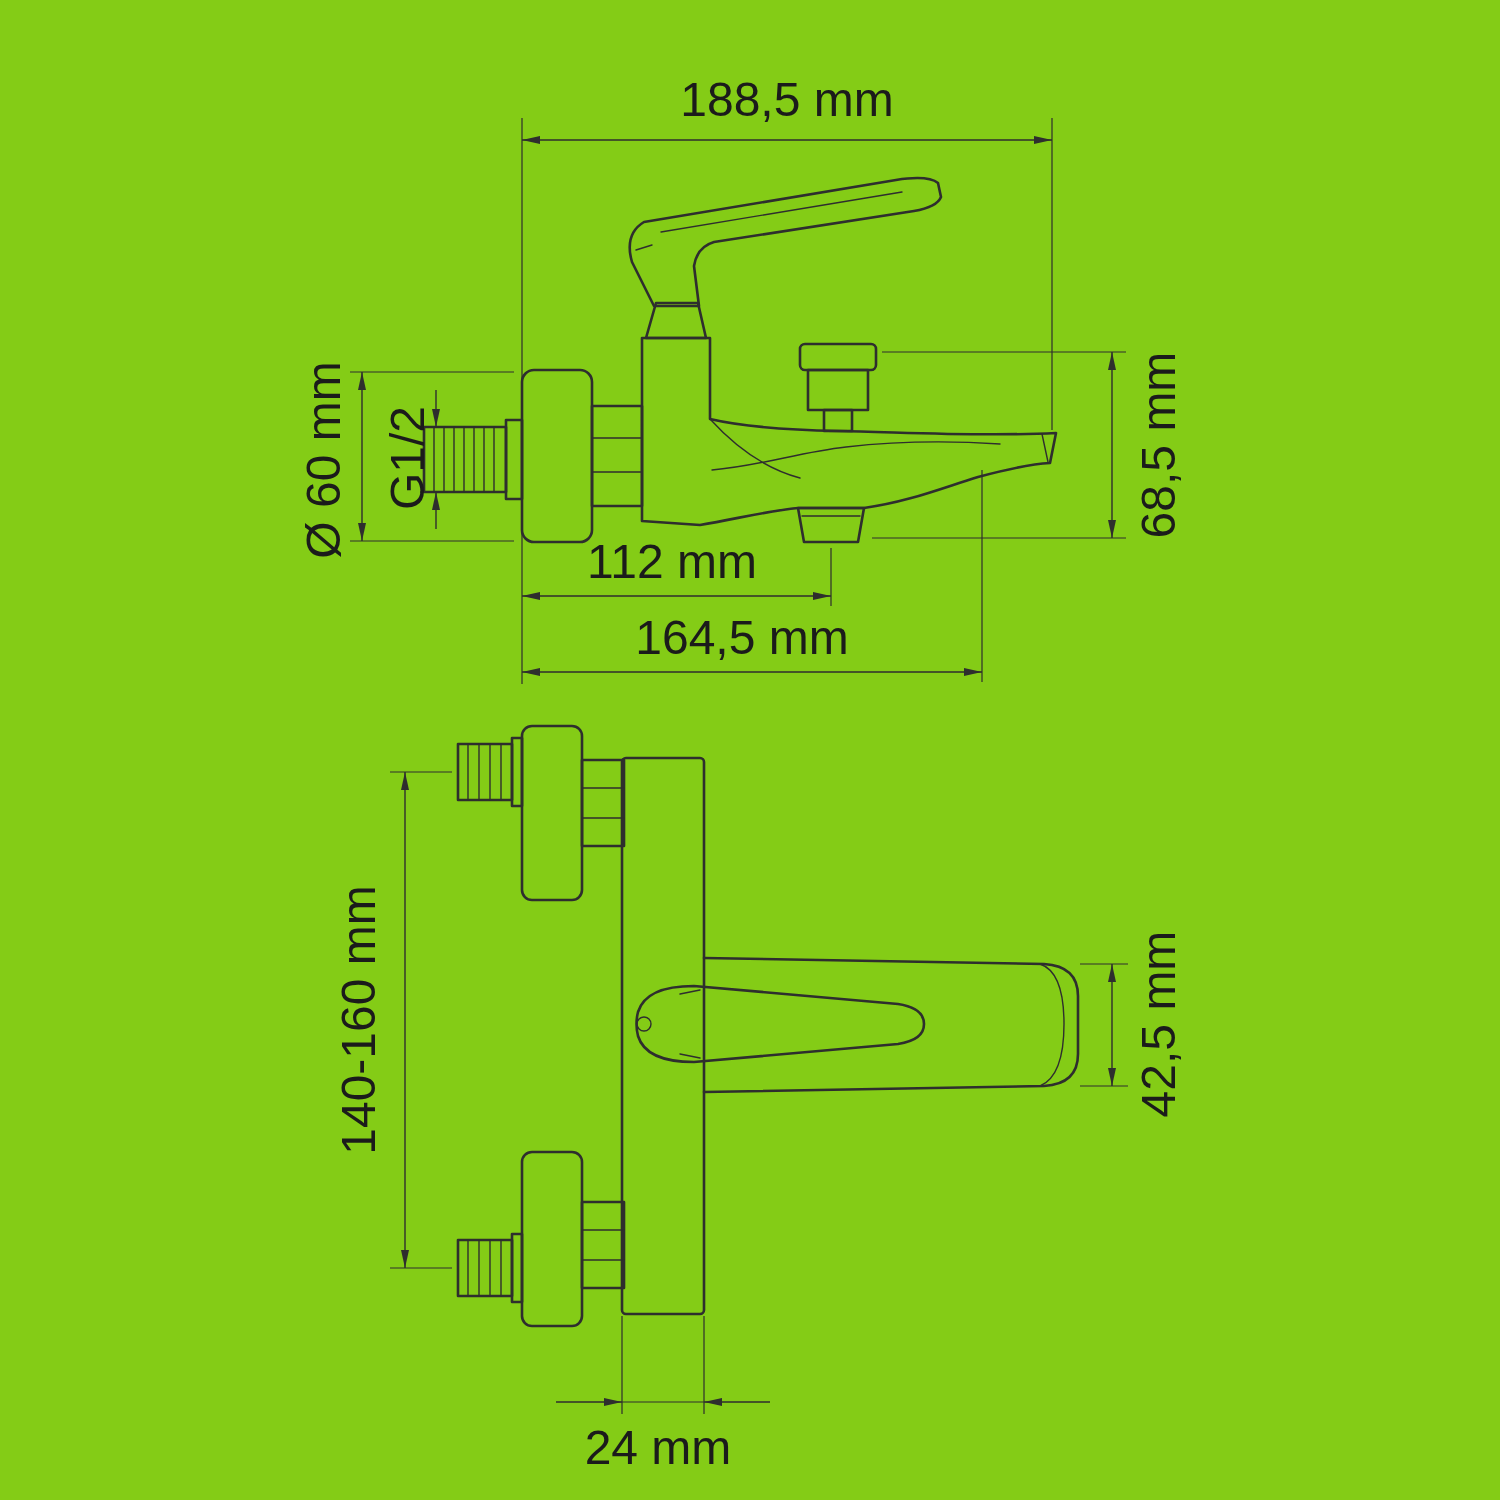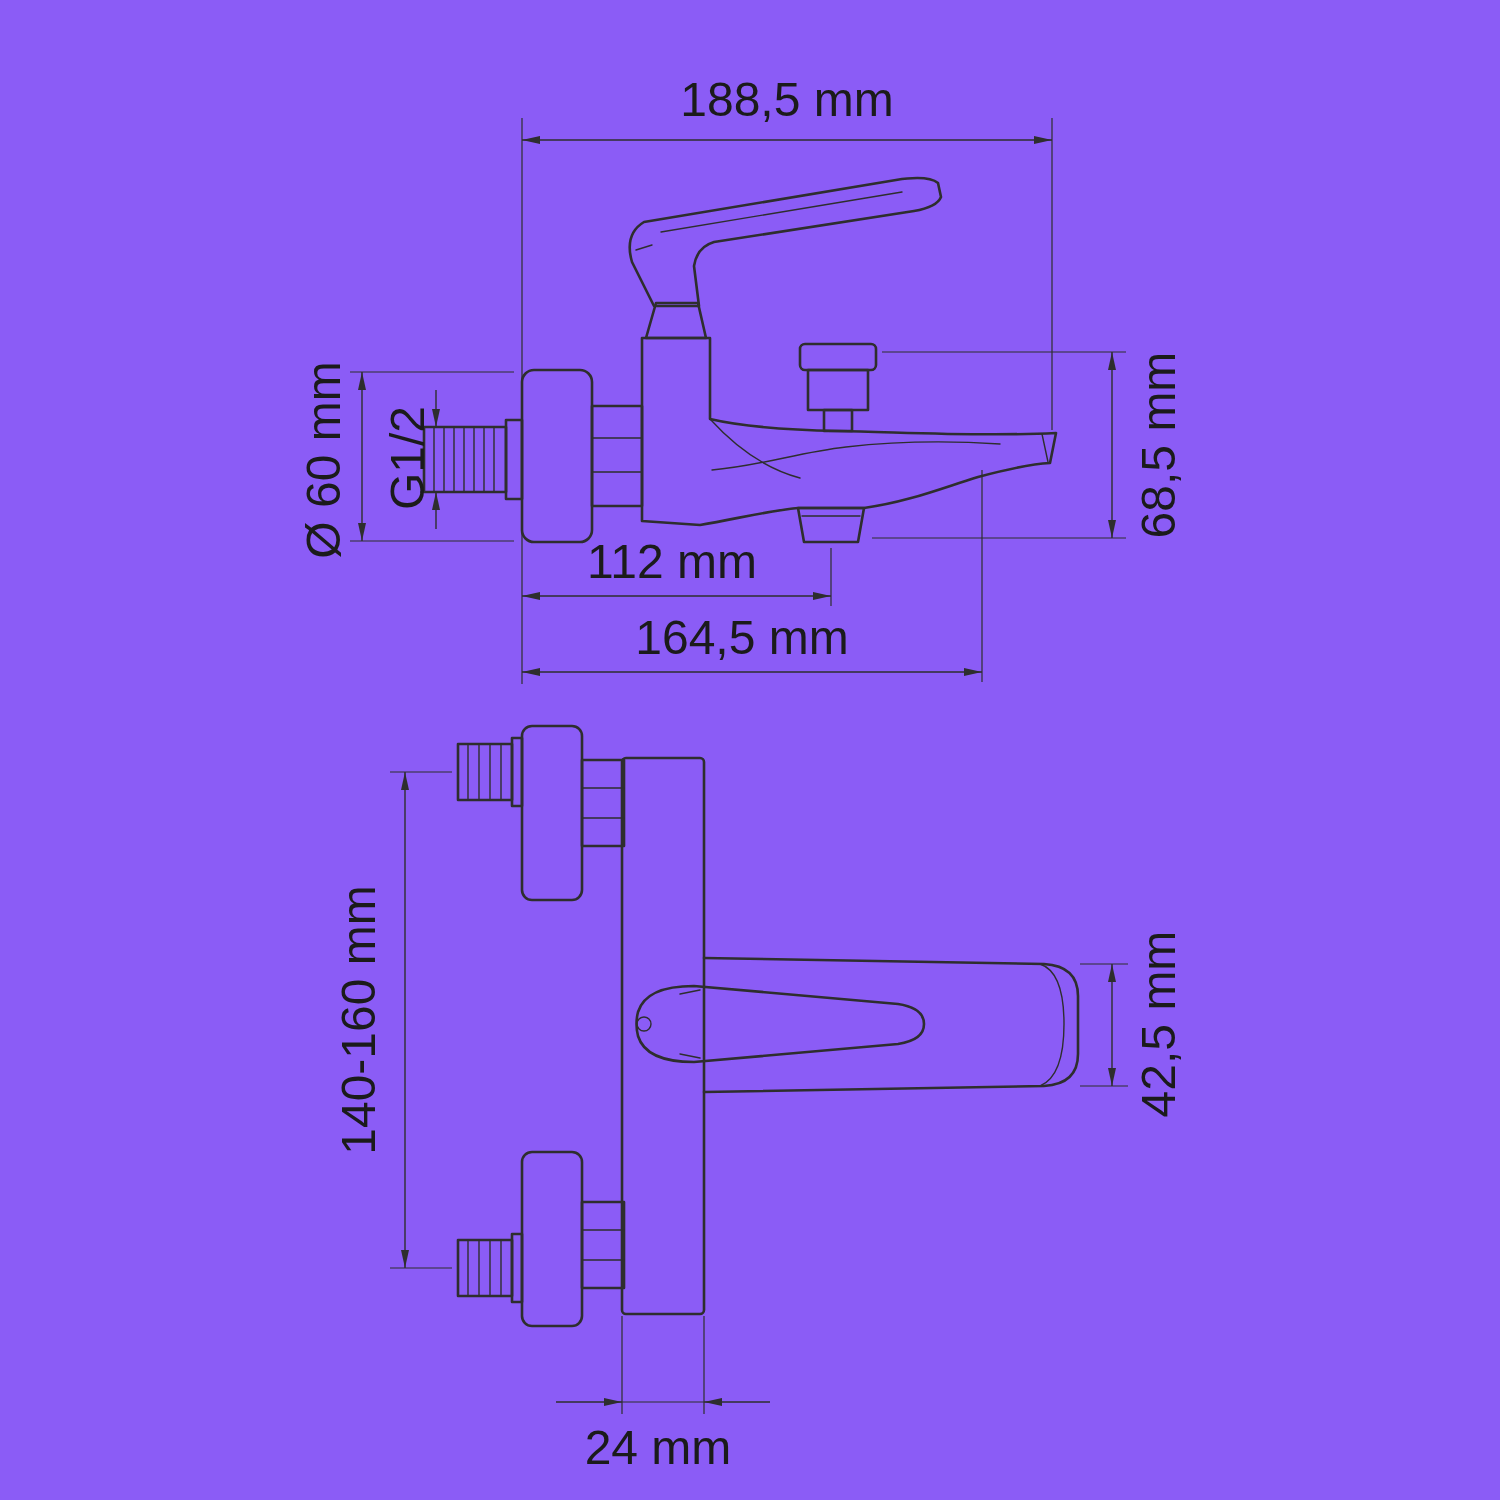--- a/index.html
+++ b/index.html
@@ -1,16 +1,16 @@
 <!DOCTYPE html>
 <html><head>
 <meta charset="utf-8">
 <style>
   html,body{margin:0;padding:0;background:#ffffff;}
-  .canvas{width:1500px;height:1500px;position:relative;background:#8b5cf6;overflow:hidden;}
+  .canvas{width:1500px;height:1500px;position:relative;background:#84cc16;overflow:hidden;}
   svg{display:block;}
   .p  { fill:none; stroke:#2e2e2e; stroke-width:2.6; stroke-linejoin:round; stroke-linecap:round; }
   .pt { fill:none; stroke:#2e2e2e; stroke-width:1.4; stroke-linejoin:round; stroke-linecap:round; }
   .d  { fill:none; stroke:#2e2e2e; stroke-width:1.4; }
   .e  { fill:none; stroke:#2e2e2e; stroke-width:1.2; }
   .t  { font-family:"Liberation Sans",sans-serif; font-size:48px; fill:#1b1b1b; }
 </style>
 </head>
 <body>
 

